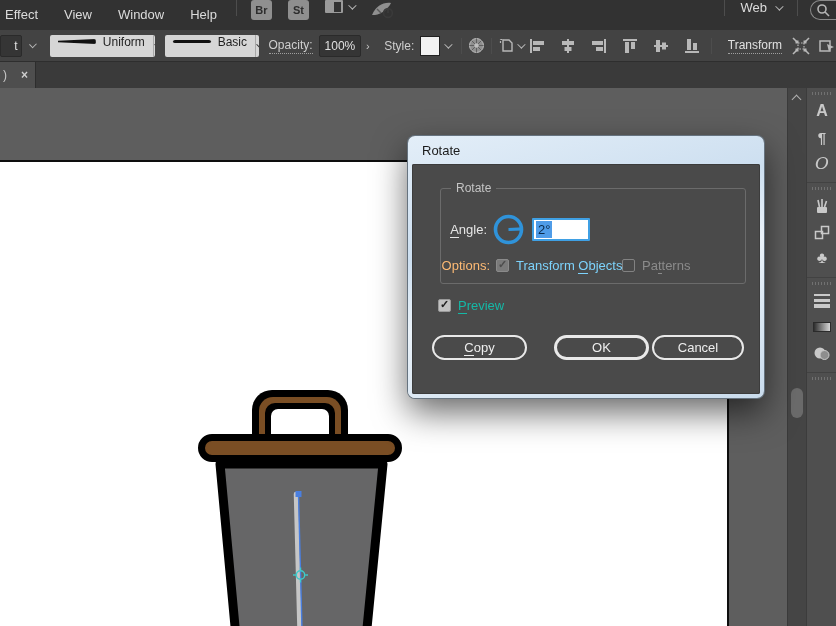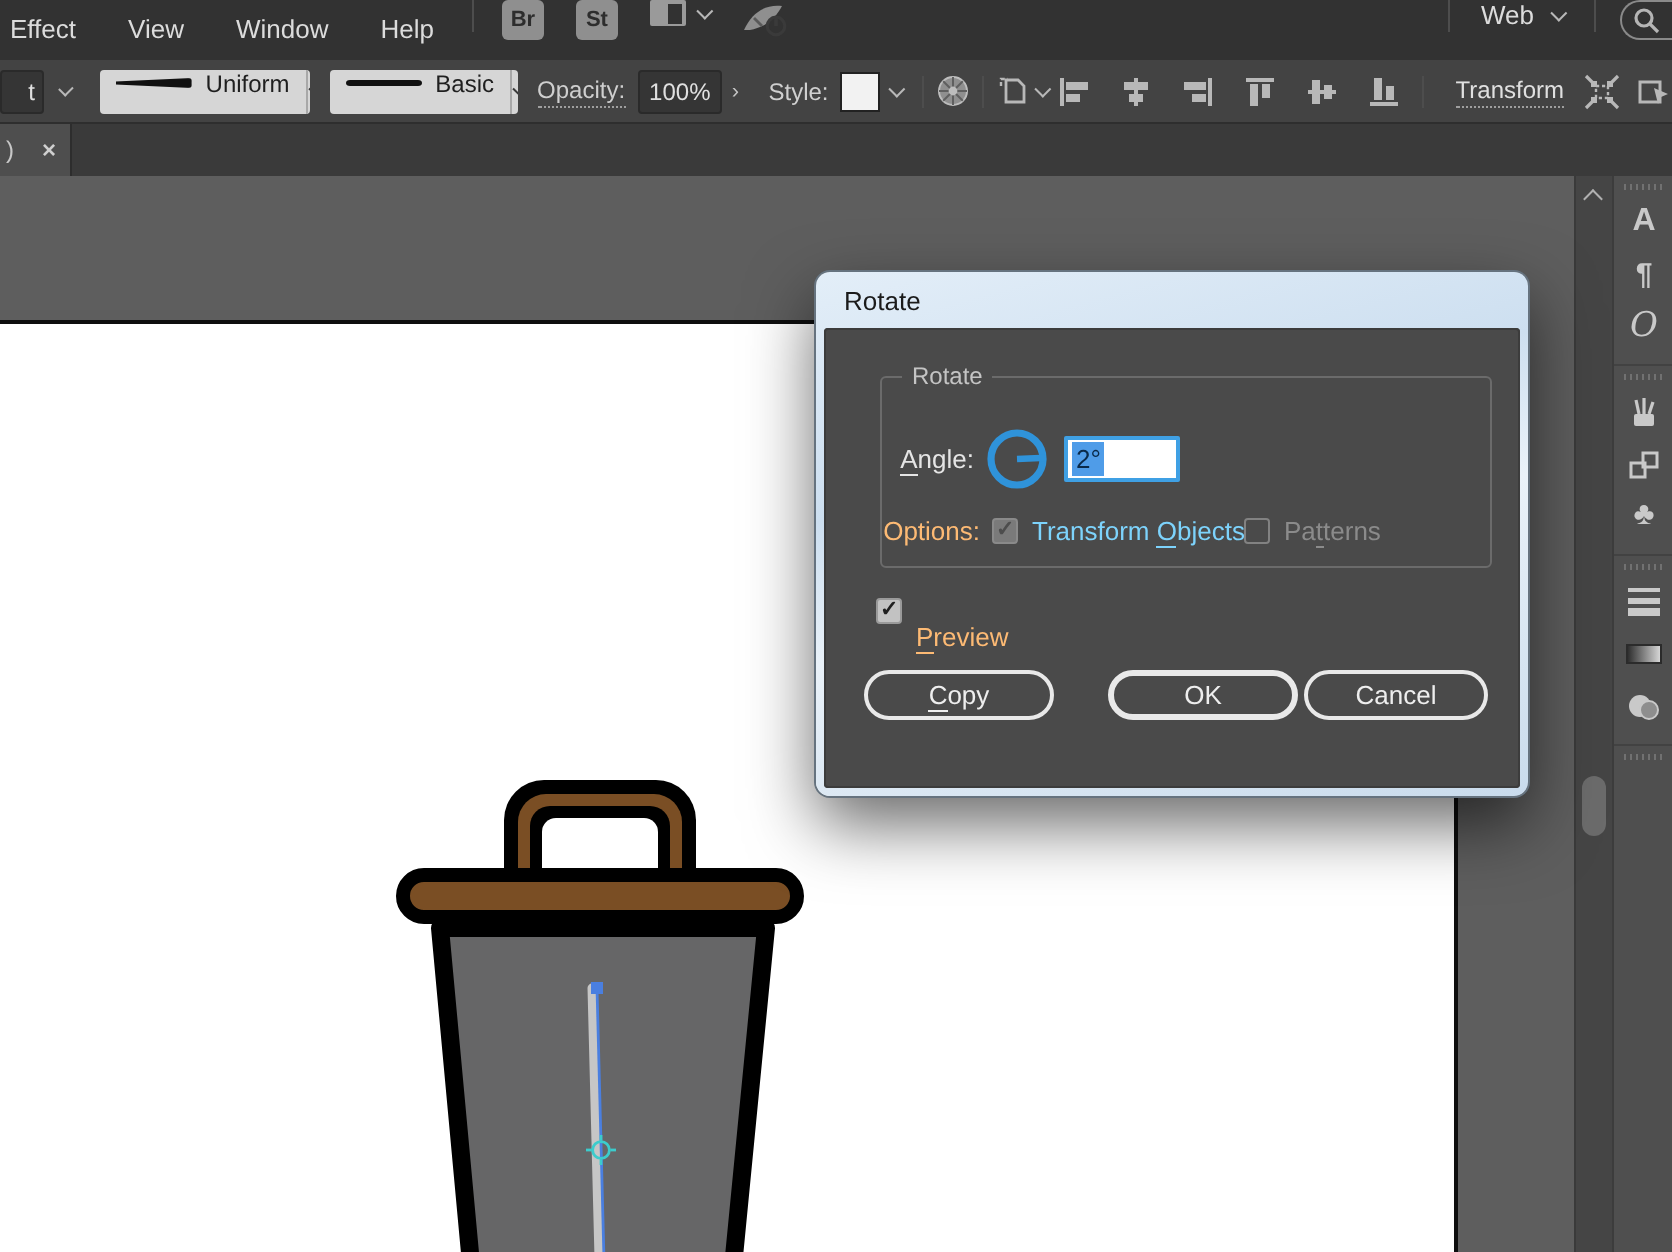--- a/index.html
+++ b/index.html
@@ -87,21 +87,21 @@
   .cb-disabled-checked { background:#7a7a7a; border:1px solid #8a8a8a; }
   .cb-disabled-checked::after { content:"✓"; position:absolute; left:1px; top:-2px; color:#4d4d4d; font-size:11px; font-weight:bold; }
   .cb-disabled-unchecked { background:transparent; border:1px solid #828282; }
   .cb-enabled-checked { background:#c2c2c2; border:1px solid #9a9a9a; }
   .cb-enabled-checked::after { content:"✓"; position:absolute; left:1px; top:-2px; color:#1f1f1f; font-size:11px; font-weight:bold; }
   .opt1-cb { position:absolute; left:84px; top:95px; }
   .opt1-label { position:absolute; left:104px; top:94px; color:#7dd3fc; }
   .opt2-cb { position:absolute; left:210px; top:95px; }
   .opt2-label { position:absolute; left:230px; top:94px; color:#8b8b8b;text-align:center; }
   .preview-cb { position:absolute; left:26px; top:135px; }
-  .preview-label { position:absolute; left:46px; top:147px; color:#fdba74; }
+  .preview-label { position:absolute; left:46px; top:134px; color:#14b8a6; }
   .mn { border-bottom:1px solid currentColor; padding-bottom:0px; }
   .dlg-btn { position:absolute; top:171px; height:25px; border-radius:13px; border:2px solid #e9e9e9; background:transparent; color:#eeeeee; font-size:13px; font-family:"Liberation Sans", sans-serif; display:flex; align-items:center; justify-content:center; cursor:default; }
   .btn-copy { left:20px; width:95px; }
   .btn-ok { left:142px; width:95px; border-width:3px; }
   .btn-cancel { left:240px; width:92px; }
 
   svg { display:block; }
 </style>
 </head>
 <body>

